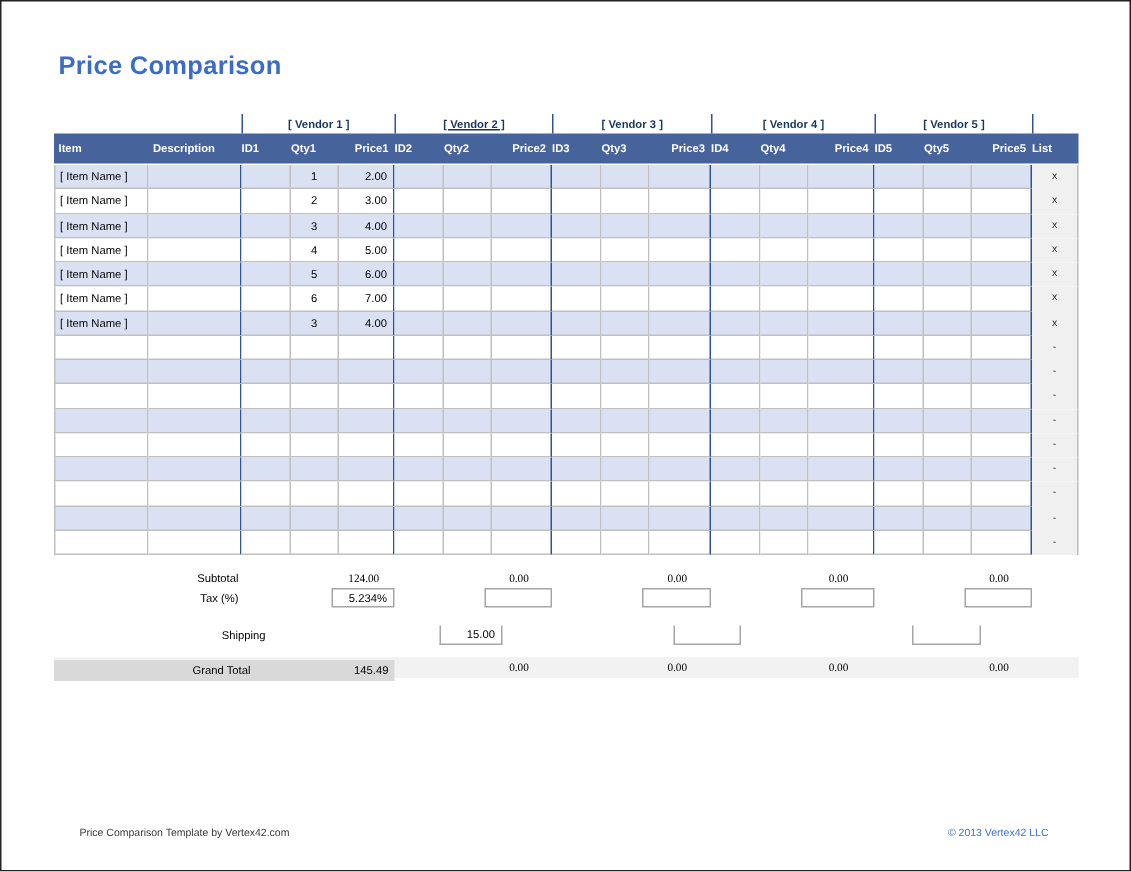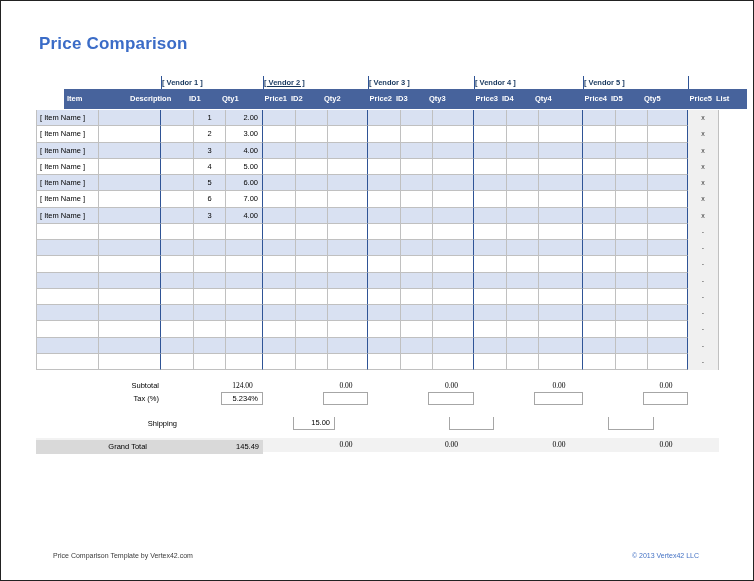--- a/index.html
+++ b/index.html
@@ -10,27 +10,27 @@
   }
   .title{
     position:absolute; left:38px; top:33px; margin:0;
     font-size:17px; font-weight:bold; color:var(--title, #3B6CC7); letter-spacing:.2px;
   }
   .grid18{display:grid;}
   
   .vendor-row{position:absolute; left:35px; top:75px; width:683px; height:13px;}
   .vlabel{
     border-left:1.5px solid var(--group-line,#2F5496);
-    font-size:7.5px; font-weight:bold;
+    text-align:center; font-size:7.5px; font-weight:bold;
     color:var(--vendor-text,#17375E); line-height:13px; white-space:nowrap; overflow:hidden;
   }
   
   .header-row{
     position:absolute; left:35px; top:88px; width:683px; height:21px;
-    background:var(--header-bg,#47639C); border-bottom:1px solid #fff; box-sizing:border-box;margin-left:28px;
+    background:var(--header-bg,#47639C); border-bottom:1px solid #fff; box-sizing:border-box;
   }
   .hcell{
     color:var(--header-text,#fff); font-size:7.5px; font-weight:bold; line-height:20px;
     white-space:nowrap; overflow:hidden; padding:0 3px; box-sizing:border-box;
   }
   .hcell.al-c{text-align:left; padding:0;}
   .hcell.al-r{text-align:right; padding-right:4px;}
   
   .tbody{position:absolute; left:35px; top:109px; width:683px;}
   .brow{height:16.25px;}
@@ -59,21 +59,21 @@
     padding-right:4px; line-height:11px;
   }
   .tbox.no-top{border-top:none; line-height:12px;}
   #row-total{background:var(--total-band,#F2F2F2); height:14px;}
   #row-total .tlabel,#row-total .tvalue{line-height:14px;}
   
   .grand-total{
     position:absolute; left:35px; top:439px; width:227px; height:14px;
     background:var(--grand-band,#D9D9D9); display:flex; font-size:7.5px;
   }
-  .gt-label{width:125px; box-sizing:border-box; text-align:right; padding-right:14px; line-height:14px;}
+  .gt-label{width:125px; box-sizing:border-box; text-align:right; padding-right:14px; line-height:14px;margin-left:20px;}
   .gt-value{flex:1; text-align:right; padding-right:4px; line-height:14px;}
   
   .footer-left{position:absolute; left:52px; top:551px; font-size:7px; color:#3a3a3a;}
   .footer-right{position:absolute; right:54px; top:551px; font-size:7px; color:var(--link-blue,#4472C4);}
 </style>
 </head>
 <body>
 
 <div class="page">
   <h1 class="title">Price Comparison</h1>

